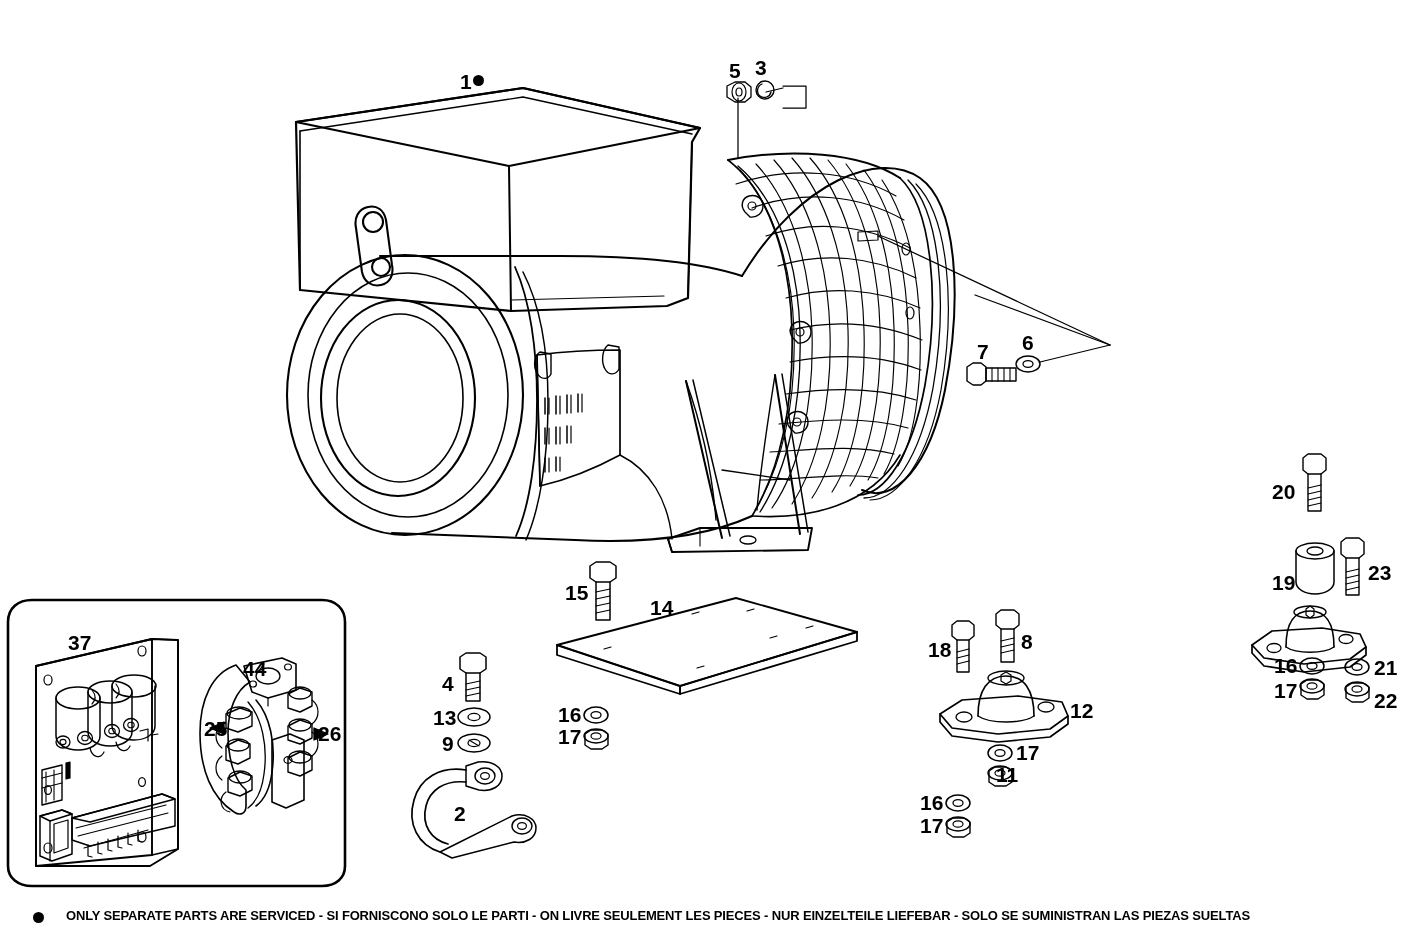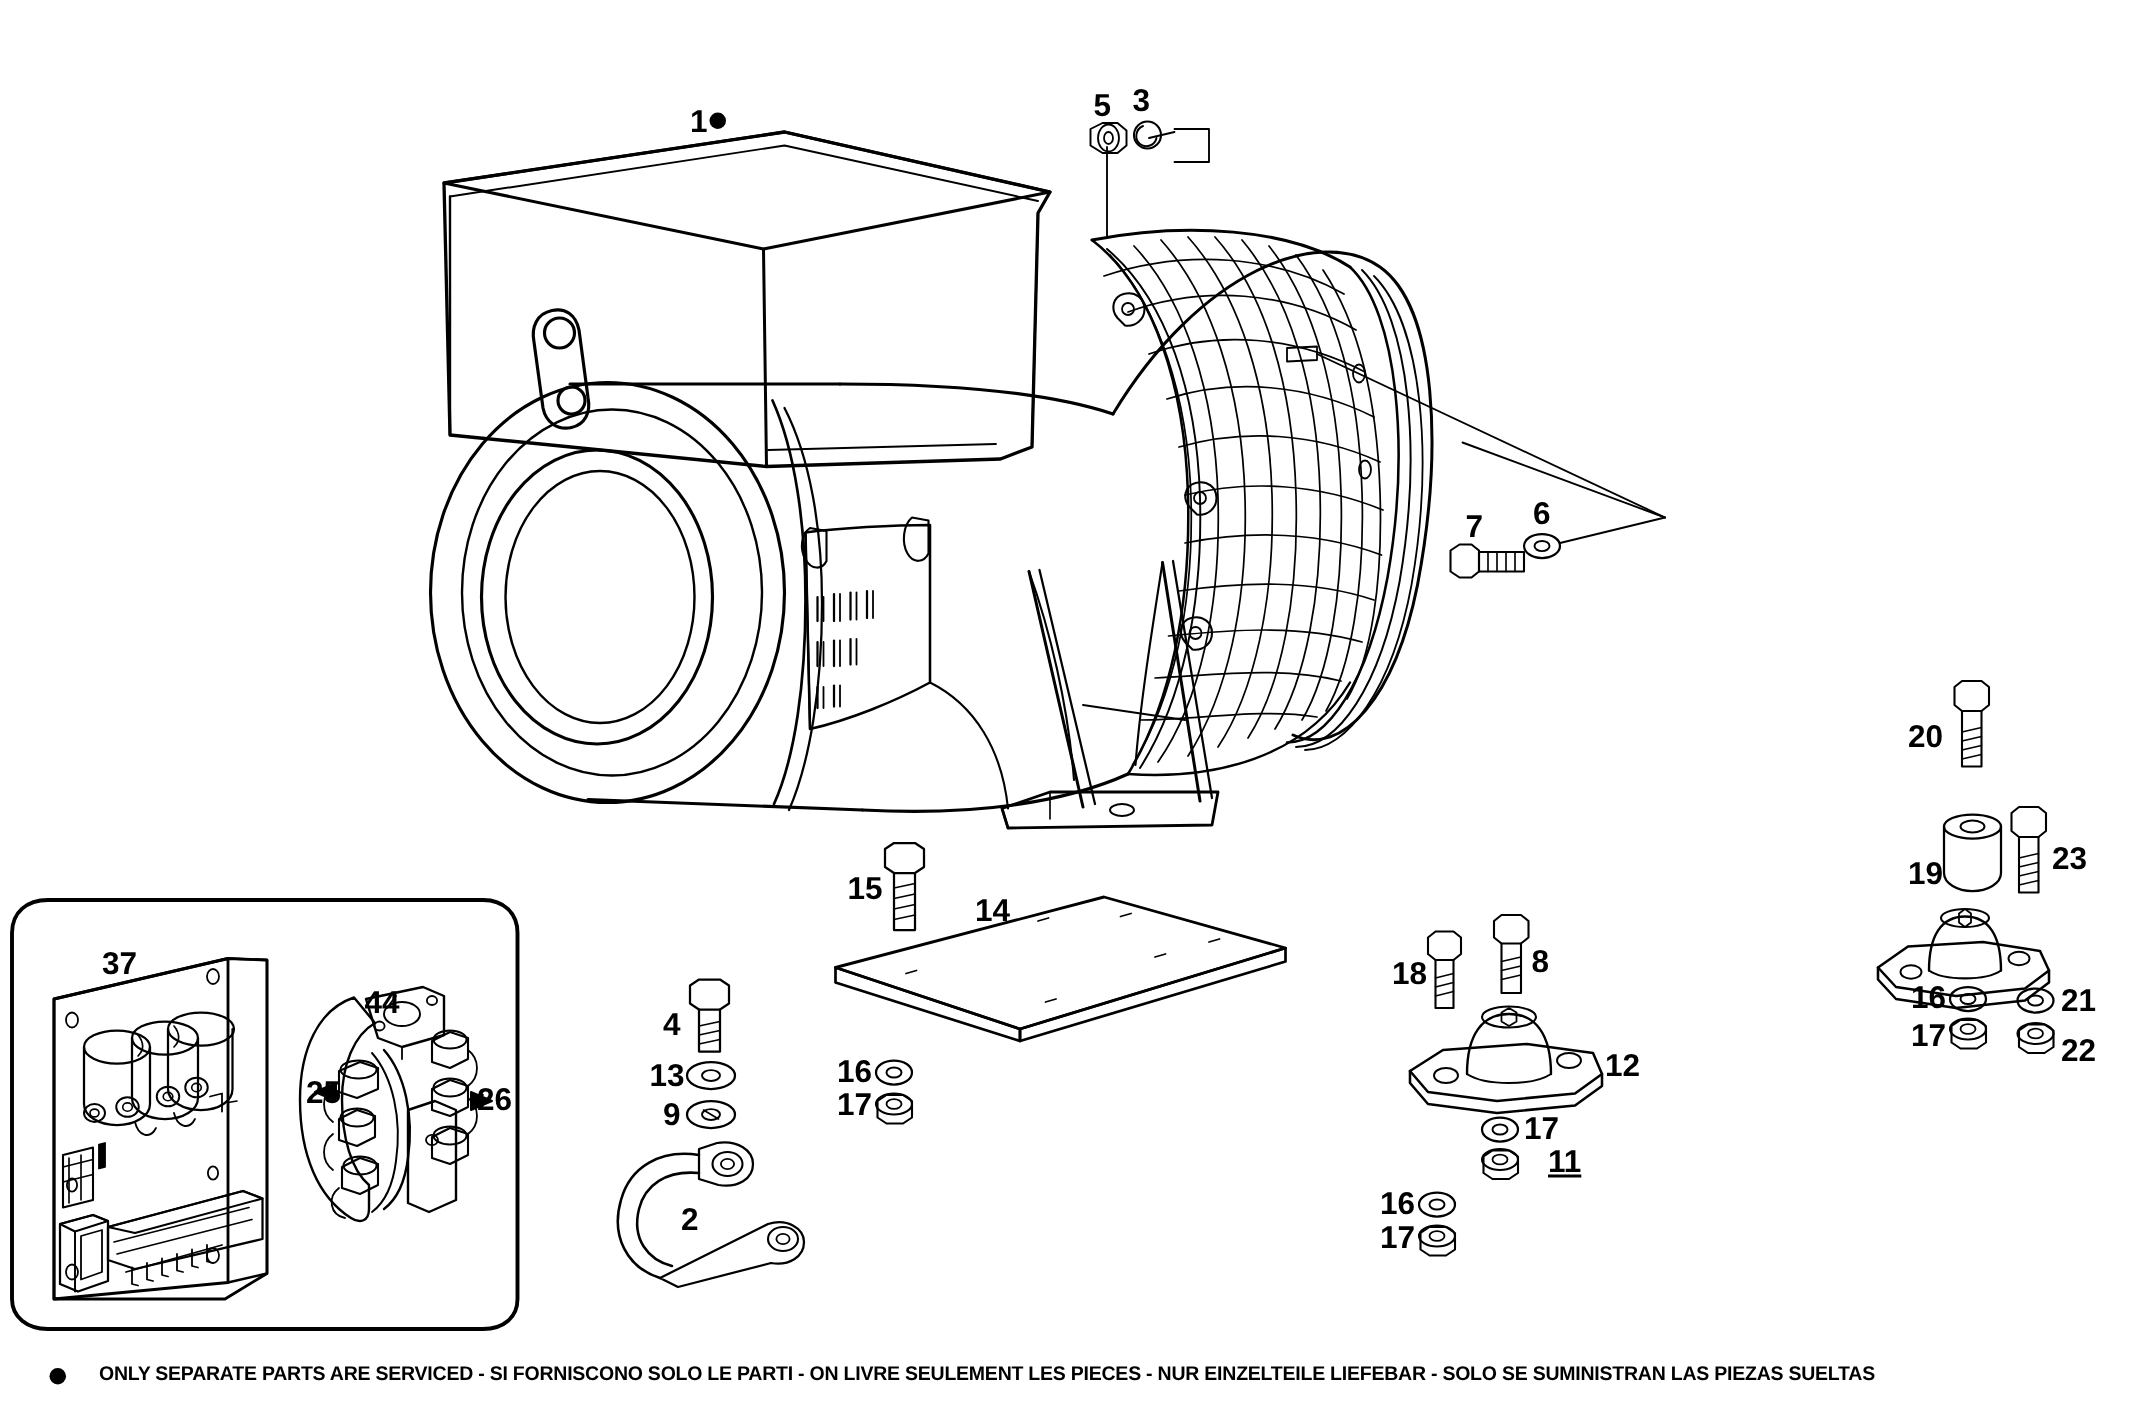--- a/index.html
+++ b/index.html
@@ -544,21 +544,21 @@
   <span class="callout" style="left:442px;top:733px;">9</span>
   <span class="callout" style="left:454px;top:803px;">2</span>
 
   <span class="callout" style="left:558px;top:704px;">16</span>
   <span class="callout" style="left:558px;top:726px;">17</span>
 
   <span class="callout" style="left:928px;top:639px;">18</span>
   <span class="callout" style="left:1021px;top:631px;">8</span>
   <span class="callout" style="left:1070px;top:700px;">12</span>
   <span class="callout" style="left:1016px;top:742px;">17</span>
-  <span class="callout" style="left:1032px;top:764px;text-decoration:underline;">11</span>
+  <span class="callout" style="left:996px;top:764px;">11</span>
   <span class="callout" style="left:920px;top:792px;">16</span>
   <span class="callout" style="left:920px;top:815px;">17</span>
 
   <span class="callout" style="left:1272px;top:481px;">20</span>
   <span class="callout" style="left:1272px;top:554px;margin-top:18px;">19</span>
   <span class="callout" style="left:1368px;top:562px;">23</span>
   <span class="callout" style="left:1274px;top:655px;">16</span>
   <span class="callout" style="left:1274px;top:680px;">17</span>
   <span class="callout" style="left:1374px;top:657px;">21</span>
   <span class="callout" style="left:1374px;top:690px;">22</span>

